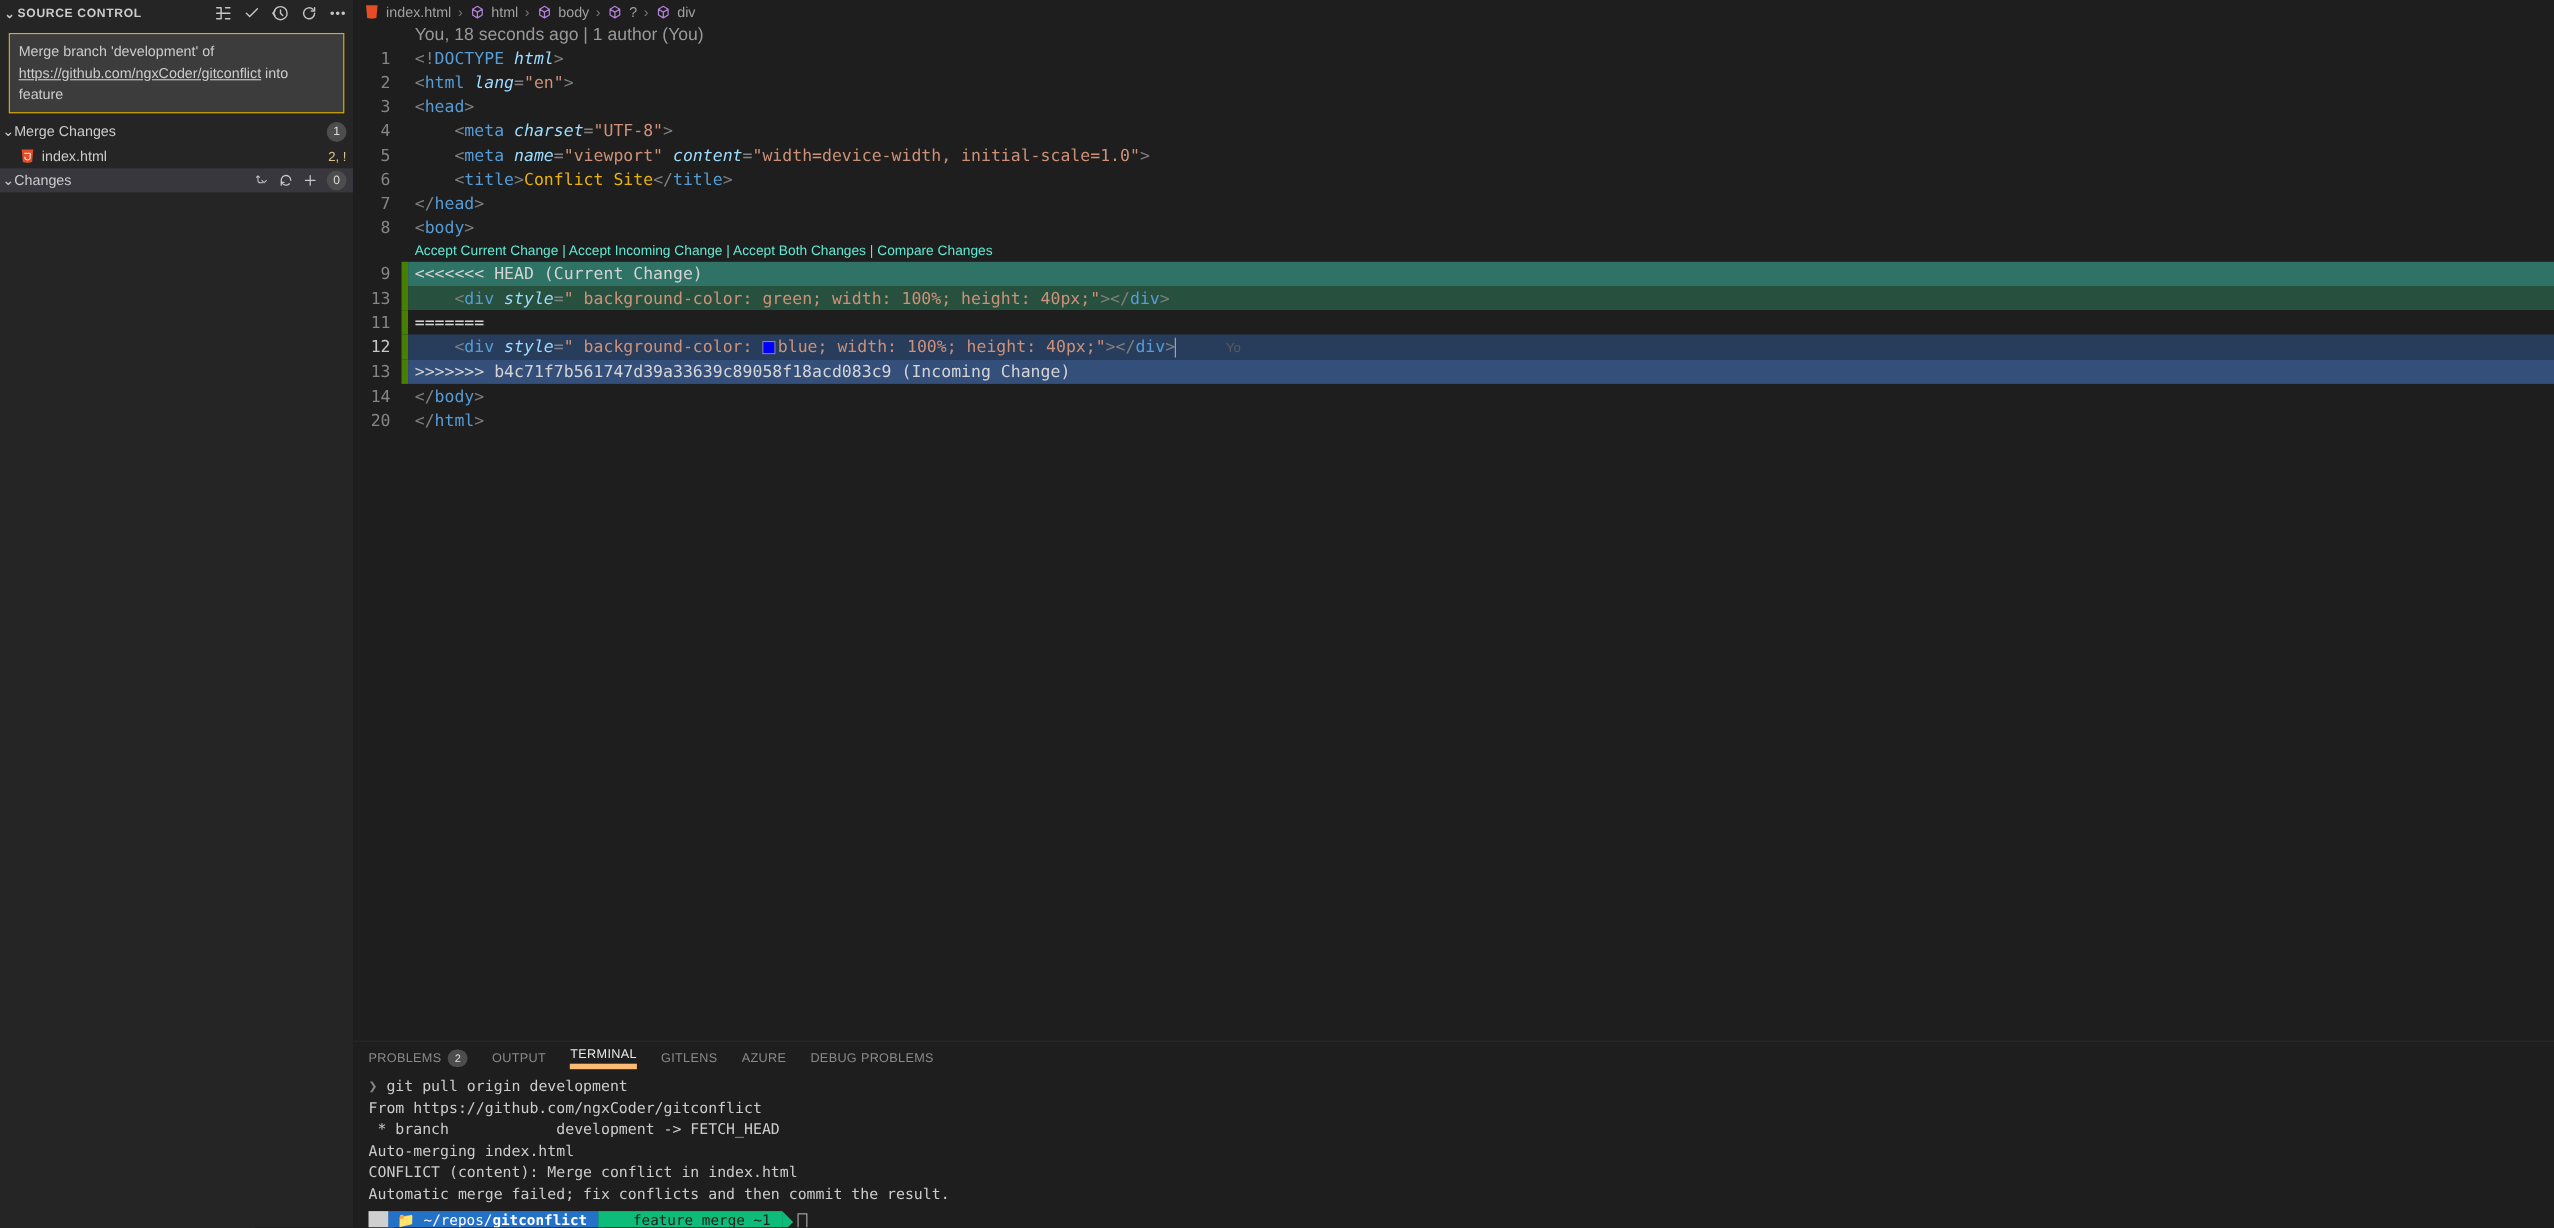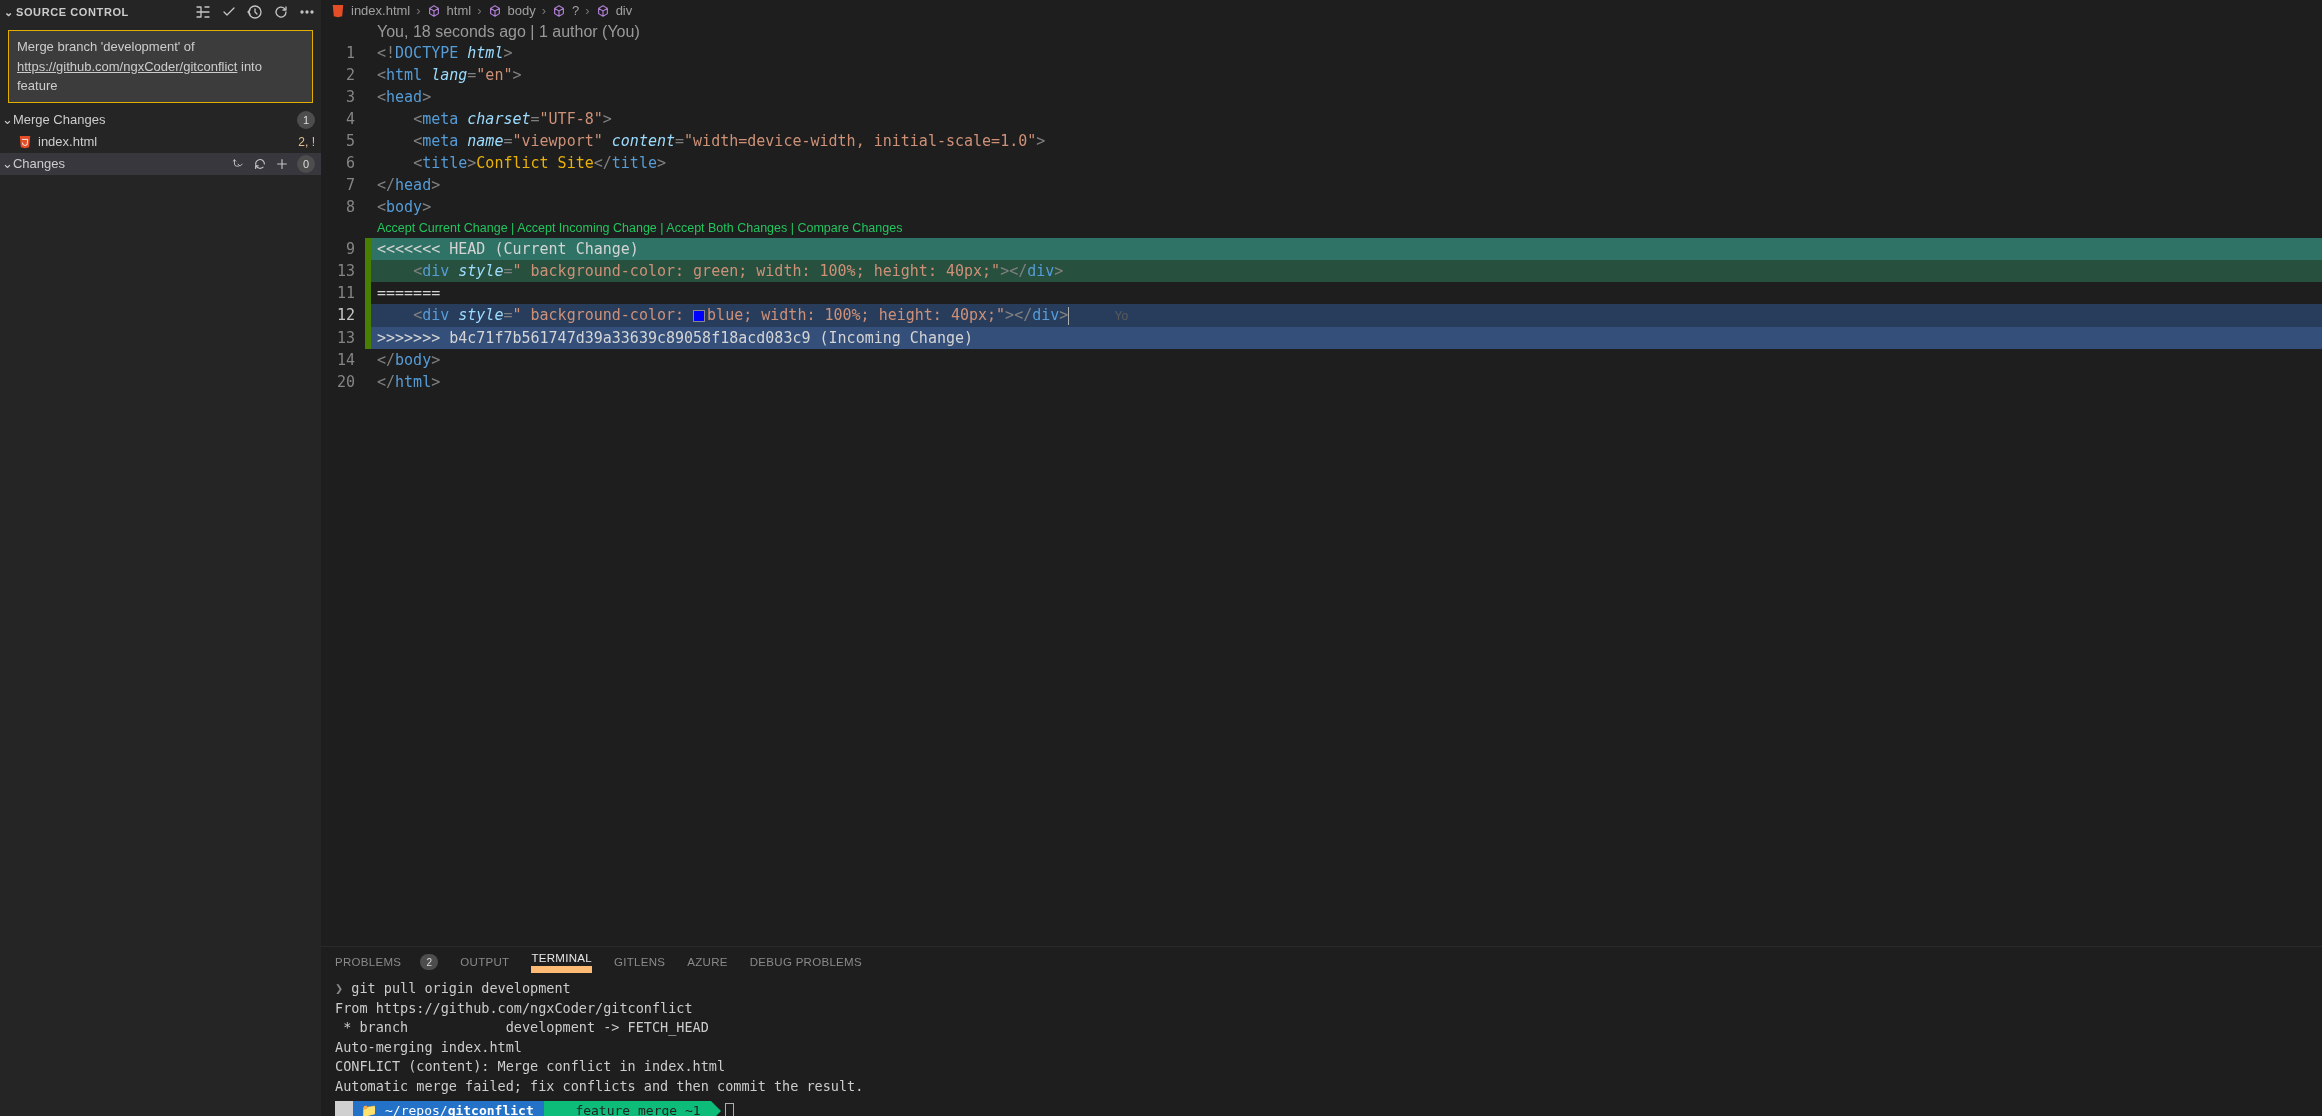--- a/index.html
+++ b/index.html
@@ -44,27 +44,27 @@
   .conflict-cur { background: #28503f; }
   .conflict-sep { background: #1e1e1e; }
   .conflict-inc { background: #283d5c; }
   .conflict-foot { background: #344f7a; }
   .conflict-mark { color: #d4d4d4; }
   .glyph-green { background: #487e02; }
   .active-line .gutter { color: #c6c6c6; }
   .color-swatch { display: inline-block; width: 12px; height: 12px; border: 1px solid #888; vertical-align: middle; margin-right: 2px; }
   .cursor { border-left: 1.5px solid #aeafad; height: 18px; display: inline-block; vertical-align: middle; }
   .inline-blame { color: #5a5a5a; font-family: -apple-system,sans-serif; font-size: 12px; font-style: normal; }
-  .codelens-actions { padding-left: 56px; color: #22c55e; font-size: 12.5px; line-height: 20px; font-family: -apple-system,sans-serif; }
+  .codelens-actions { padding-left: 56px; color: #5eead4; font-size: 12.5px; line-height: 20px; font-family: -apple-system,sans-serif; }
   .codelens-actions span { cursor: pointer; }
   
   .panel { height: 170px; border-top: 1px solid #2a2a2a; display: flex; flex-direction: column; background: #1e1e1e; }
   .panel-tabs { display: flex; align-items: center; height: 30px; padding: 0 14px; gap: 22px; font-size: 11.5px; color: #8a8a8a; }
-  .panel-tab { cursor: pointer; letter-spacing: .3px; display: flex; align-items: center; gap: 19px; }
-  .panel-tab.active { color: #e7e7e7; border-bottom: 7px solid #fdba74; padding-bottom: 2px; }
+  .panel-tab { cursor: pointer; letter-spacing: .3px; display: flex; align-items: center; gap: 6px; }
+  .panel-tab.active { color: #e7e7e7; border-bottom: 5px solid #fdba74; padding-bottom: 2px; }
   .panel-tab .badge { background: #4d4d4d; border-radius: 10px; min-width: 18px; height: 16px; display: inline-flex; align-items: center; justify-content: center; font-size: 10px; padding: 0 5px; color: #ddd; }
   .term { flex: 1; padding: 2px 14px; font-family: "SF Mono","Menlo","Consolas",monospace; font-size: 13.5px; color: #ccc; line-height: 1.45; white-space: pre; overflow: hidden; }
   .prompt-line { display: flex; align-items: center; height: 22px; font-size: 13px; gap: 0; margin-top: 4px; }
   .seg { display: inline-flex; align-items: center; height: 20px; padding: 0 10px 0 8px; position: relative; }
   .seg::after { content: ''; position: absolute; right: -10px; top: 0; border-top: 10px solid transparent; border-bottom: 10px solid transparent; border-left: 10px solid currentColor; }
   .seg-apple { background: #d0d0d0; color: #d0d0d0; }
   .seg-apple span { color: #222; }
   .seg-path { background: #2472c8; color: #2472c8; }
   .seg-path span { color: #fff; }
   .seg-path b { color: #fff; font-weight: 600; }

